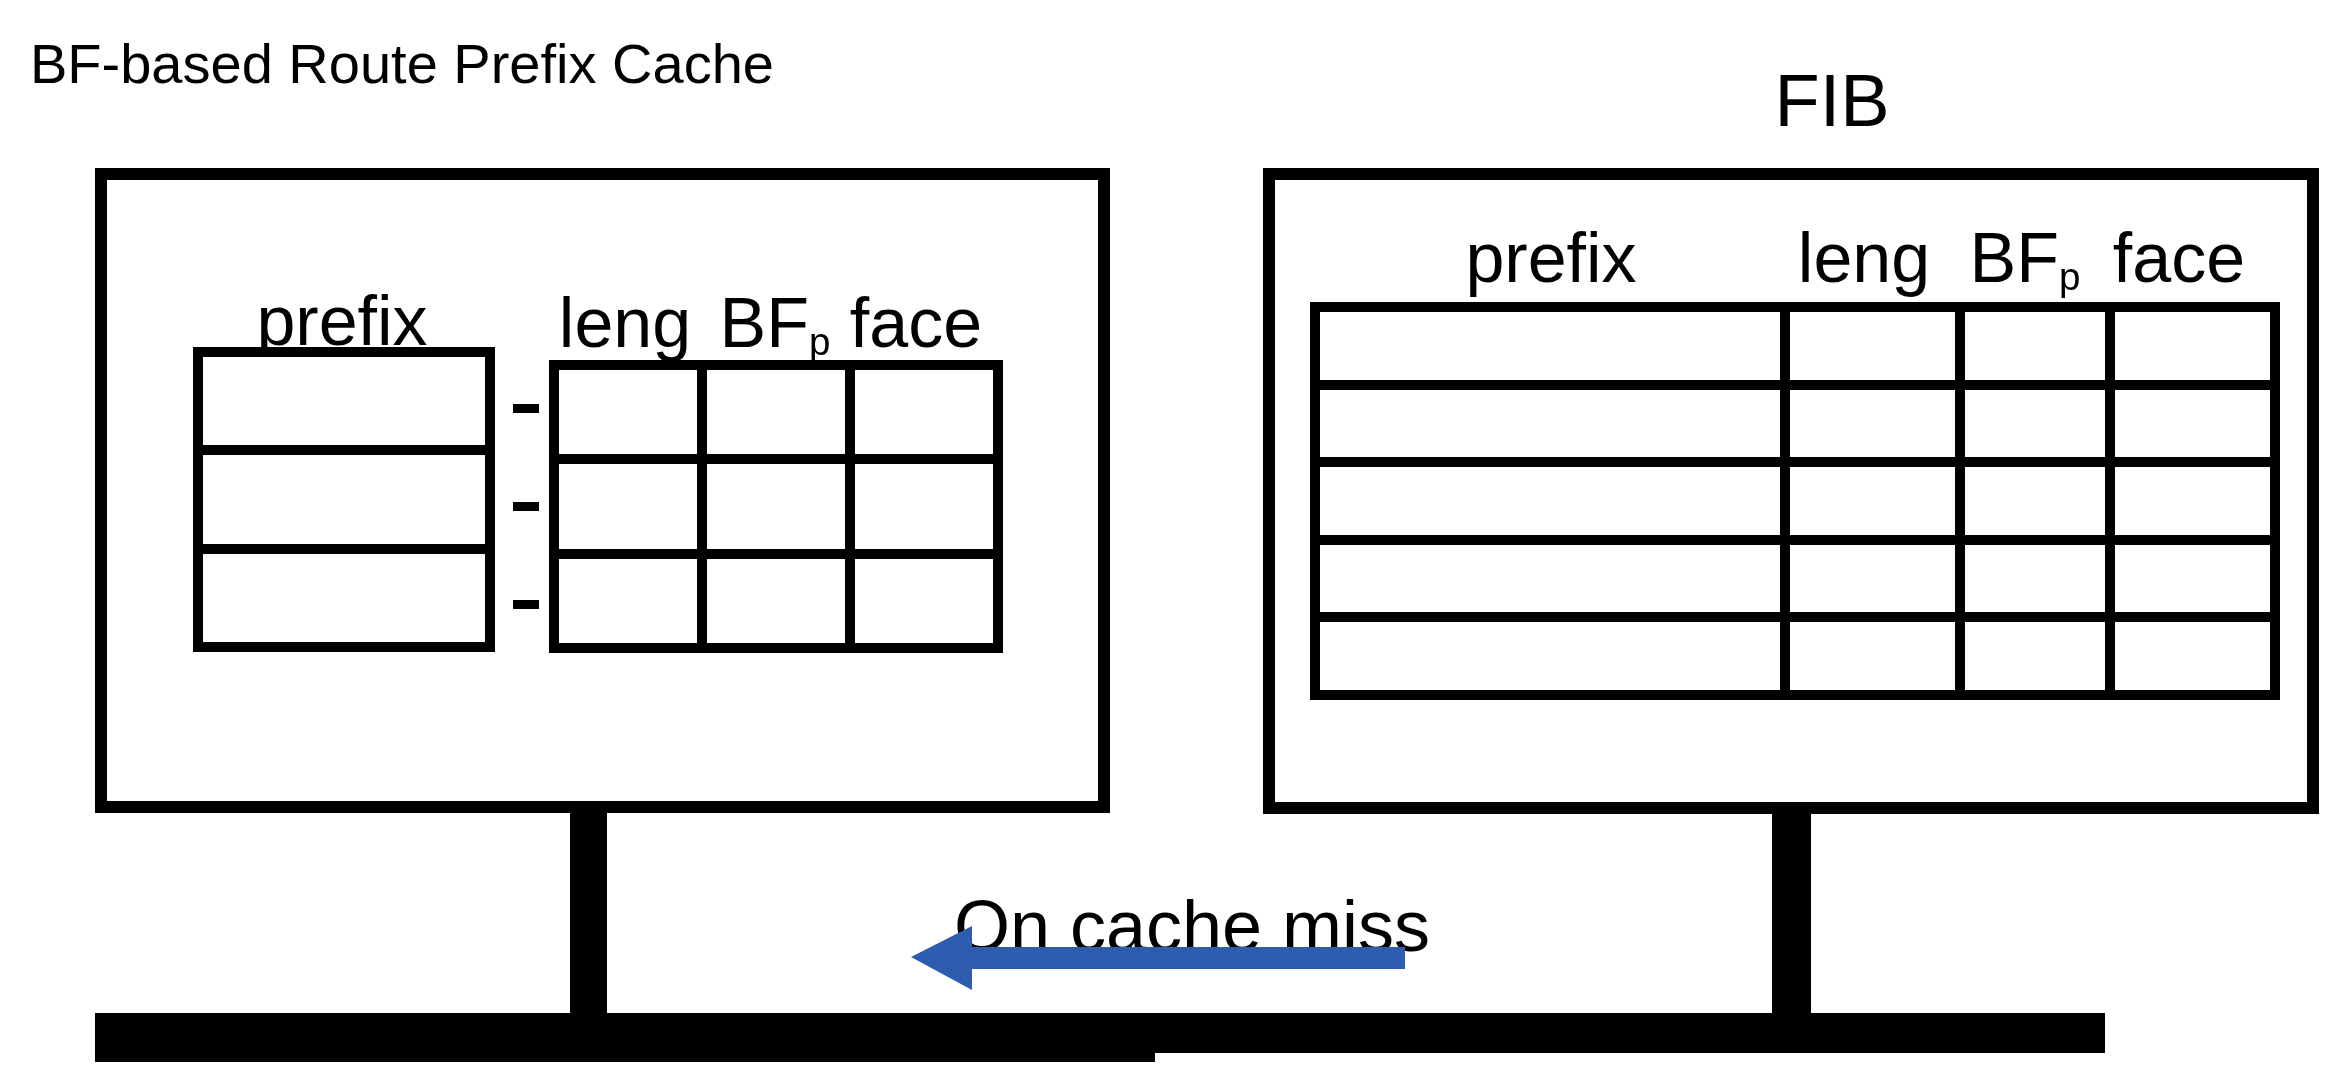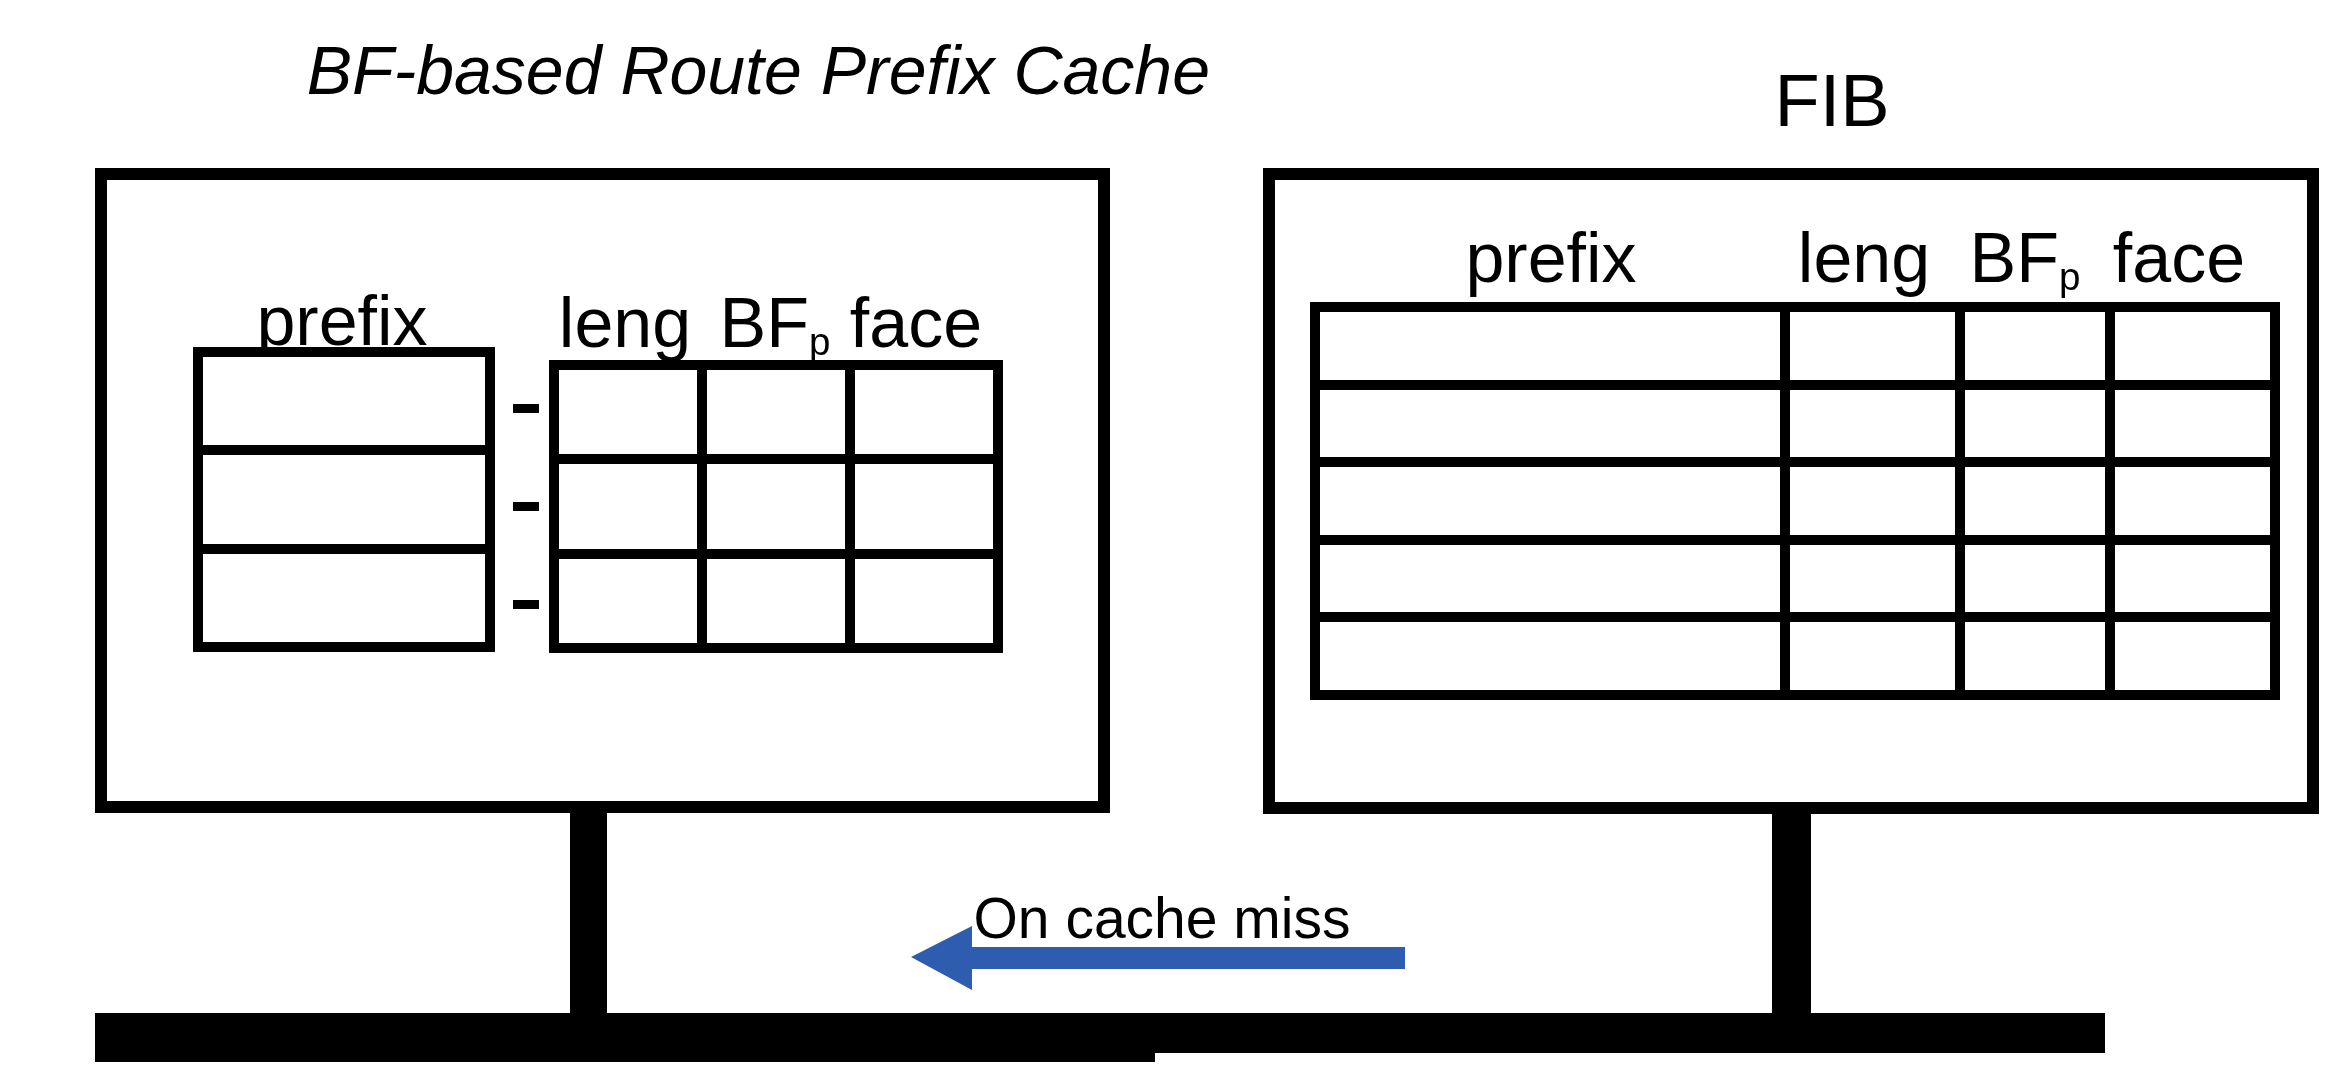--- a/index.html
+++ b/index.html
@@ -57,21 +57,21 @@
     justify-content:center;
   }
   .dash-col .tcell{
     flex:none !important;
     width:26px;height:9px;
     background:#000;
     border:none;
   }
   .black{background:#000000;position:absolute;}
   .sub{font-size:0.55em;vertical-align:-0.22em;}
-  #title{left:30px;top:36px;font-size:68px;width:1180px;text-align:right;font-style:italic;}
+  #title{left:30px;top:36px;font-size:56px;width:1180px;text-align:left;}
   #fib-title{left:1712px;top:64px;width:240px;font-size:74px;text-align:center;}
   
   #cache-box{left:95px;top:168px;width:1015px;height:645px;}
   #cache-prefix-label{left:105px;top:106px;width:260px;font-size:70px;}
   #cache-leng-label{left:438px;top:108px;width:160px;font-size:70px;}
   #cache-bf-label{left:598px;top:108px;width:140px;font-size:70px;}
   #cache-face-label{left:729px;top:108px;width:160px;font-size:70px;}
   #cache-prefix-table{left:86px;top:167px;width:302px;height:305px;}
   #cache-entry-table{left:442px;top:180px;width:454px;height:293px;}
   #cache-dashes{left:401px;top:180px;width:36px;height:293px;}
@@ -80,21 +80,21 @@
   #fib-prefix-label{left:176px;top:43px;width:200px;font-size:70px;}
   #fib-leng-label{left:499px;top:43px;width:180px;font-size:70px;}
   #fib-bf-label{left:670px;top:43px;width:160px;font-size:70px;}
   #fib-face-label{left:824px;top:43px;width:160px;font-size:70px;}
   #fib-table{left:35px;top:122px;width:970px;height:398px;}
   
   #stem-cache{left:570px;top:800px;width:37px;height:215px;}
   #stem-fib{left:1772px;top:802px;width:39px;height:213px;}
   #bus-step{left:95px;top:1013px;width:1060px;height:49px;}
   #bus-main{left:95px;top:1013px;width:2010px;height:40px;}
-  #miss-label{left:872px;top:890px;width:580px;font-size:57px;}
+  #miss-label{left:902px;top:890px;width:580px;font-size:72px;}
   #miss-arrow{left:895px;top:918px;width:520px;height:80px;position:absolute;}
 </style>
 </head>
 <body>
 
 <div id="canvas">
 
   <div id="title" class="label">BF-based Route Prefix Cache</div>
   <div id="fib-title" class="label">FIB</div>
 

